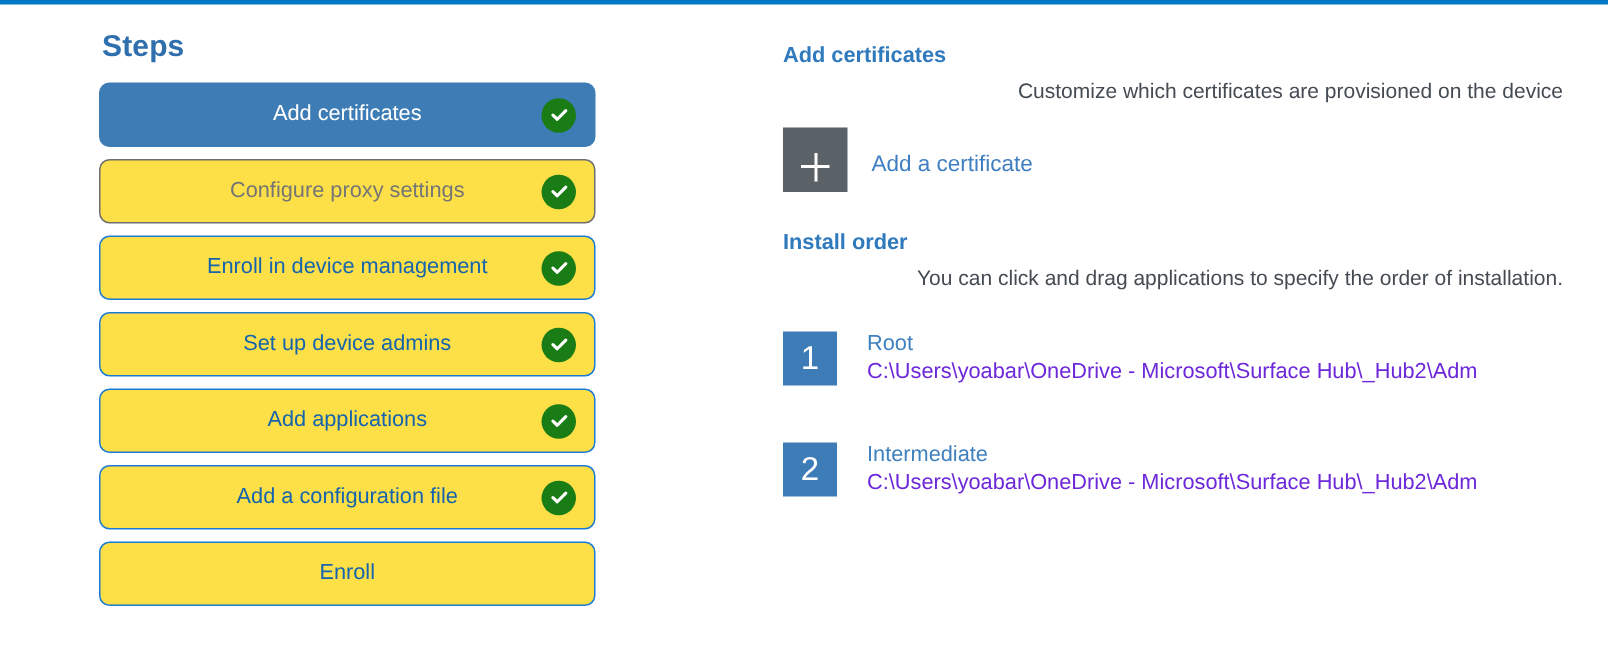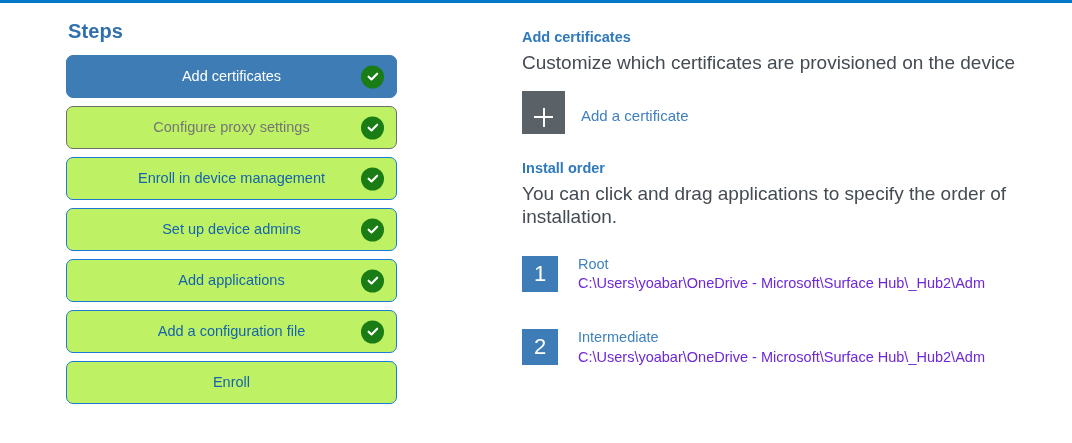--- a/index.html
+++ b/index.html
@@ -54,21 +54,21 @@
     position: relative;
     box-sizing: border-box;
     width: 331px;
     height: 43px;
     border-radius: 7px;
     margin-bottom: 8px;
     display: flex;
     align-items: center;
     justify-content: center;
     font-size: 14.5px;
-    background: #bef264;
+    background: #fde047;
     border: 1px solid #1b7ad4;
     color: #1564ad;
     cursor: pointer;
     user-select: none;
   }
 
   .step-btn.is-active {
     background: #3d7cb5;
     border-color: #3d7cb5;
     color: #ffffff;
@@ -110,24 +110,25 @@
 
   .section-head {
     font-size: 14.5px;
     font-weight: bold;
     color: #2f79bd;
     margin: 0 0 6px 0;
     line-height: 1.15;
   }
 
   .section-sub {
-    font-size: 19px;
+    font-size: 14px;
     color: #444b52;
     margin: 0;
     line-height: 1.2;
+    text-align: right;
   }
 
   #add-cert-row {
     display: flex;
     align-items: center;
     margin-top: 17px;
     width: 220px;
     cursor: pointer;
   }
 

